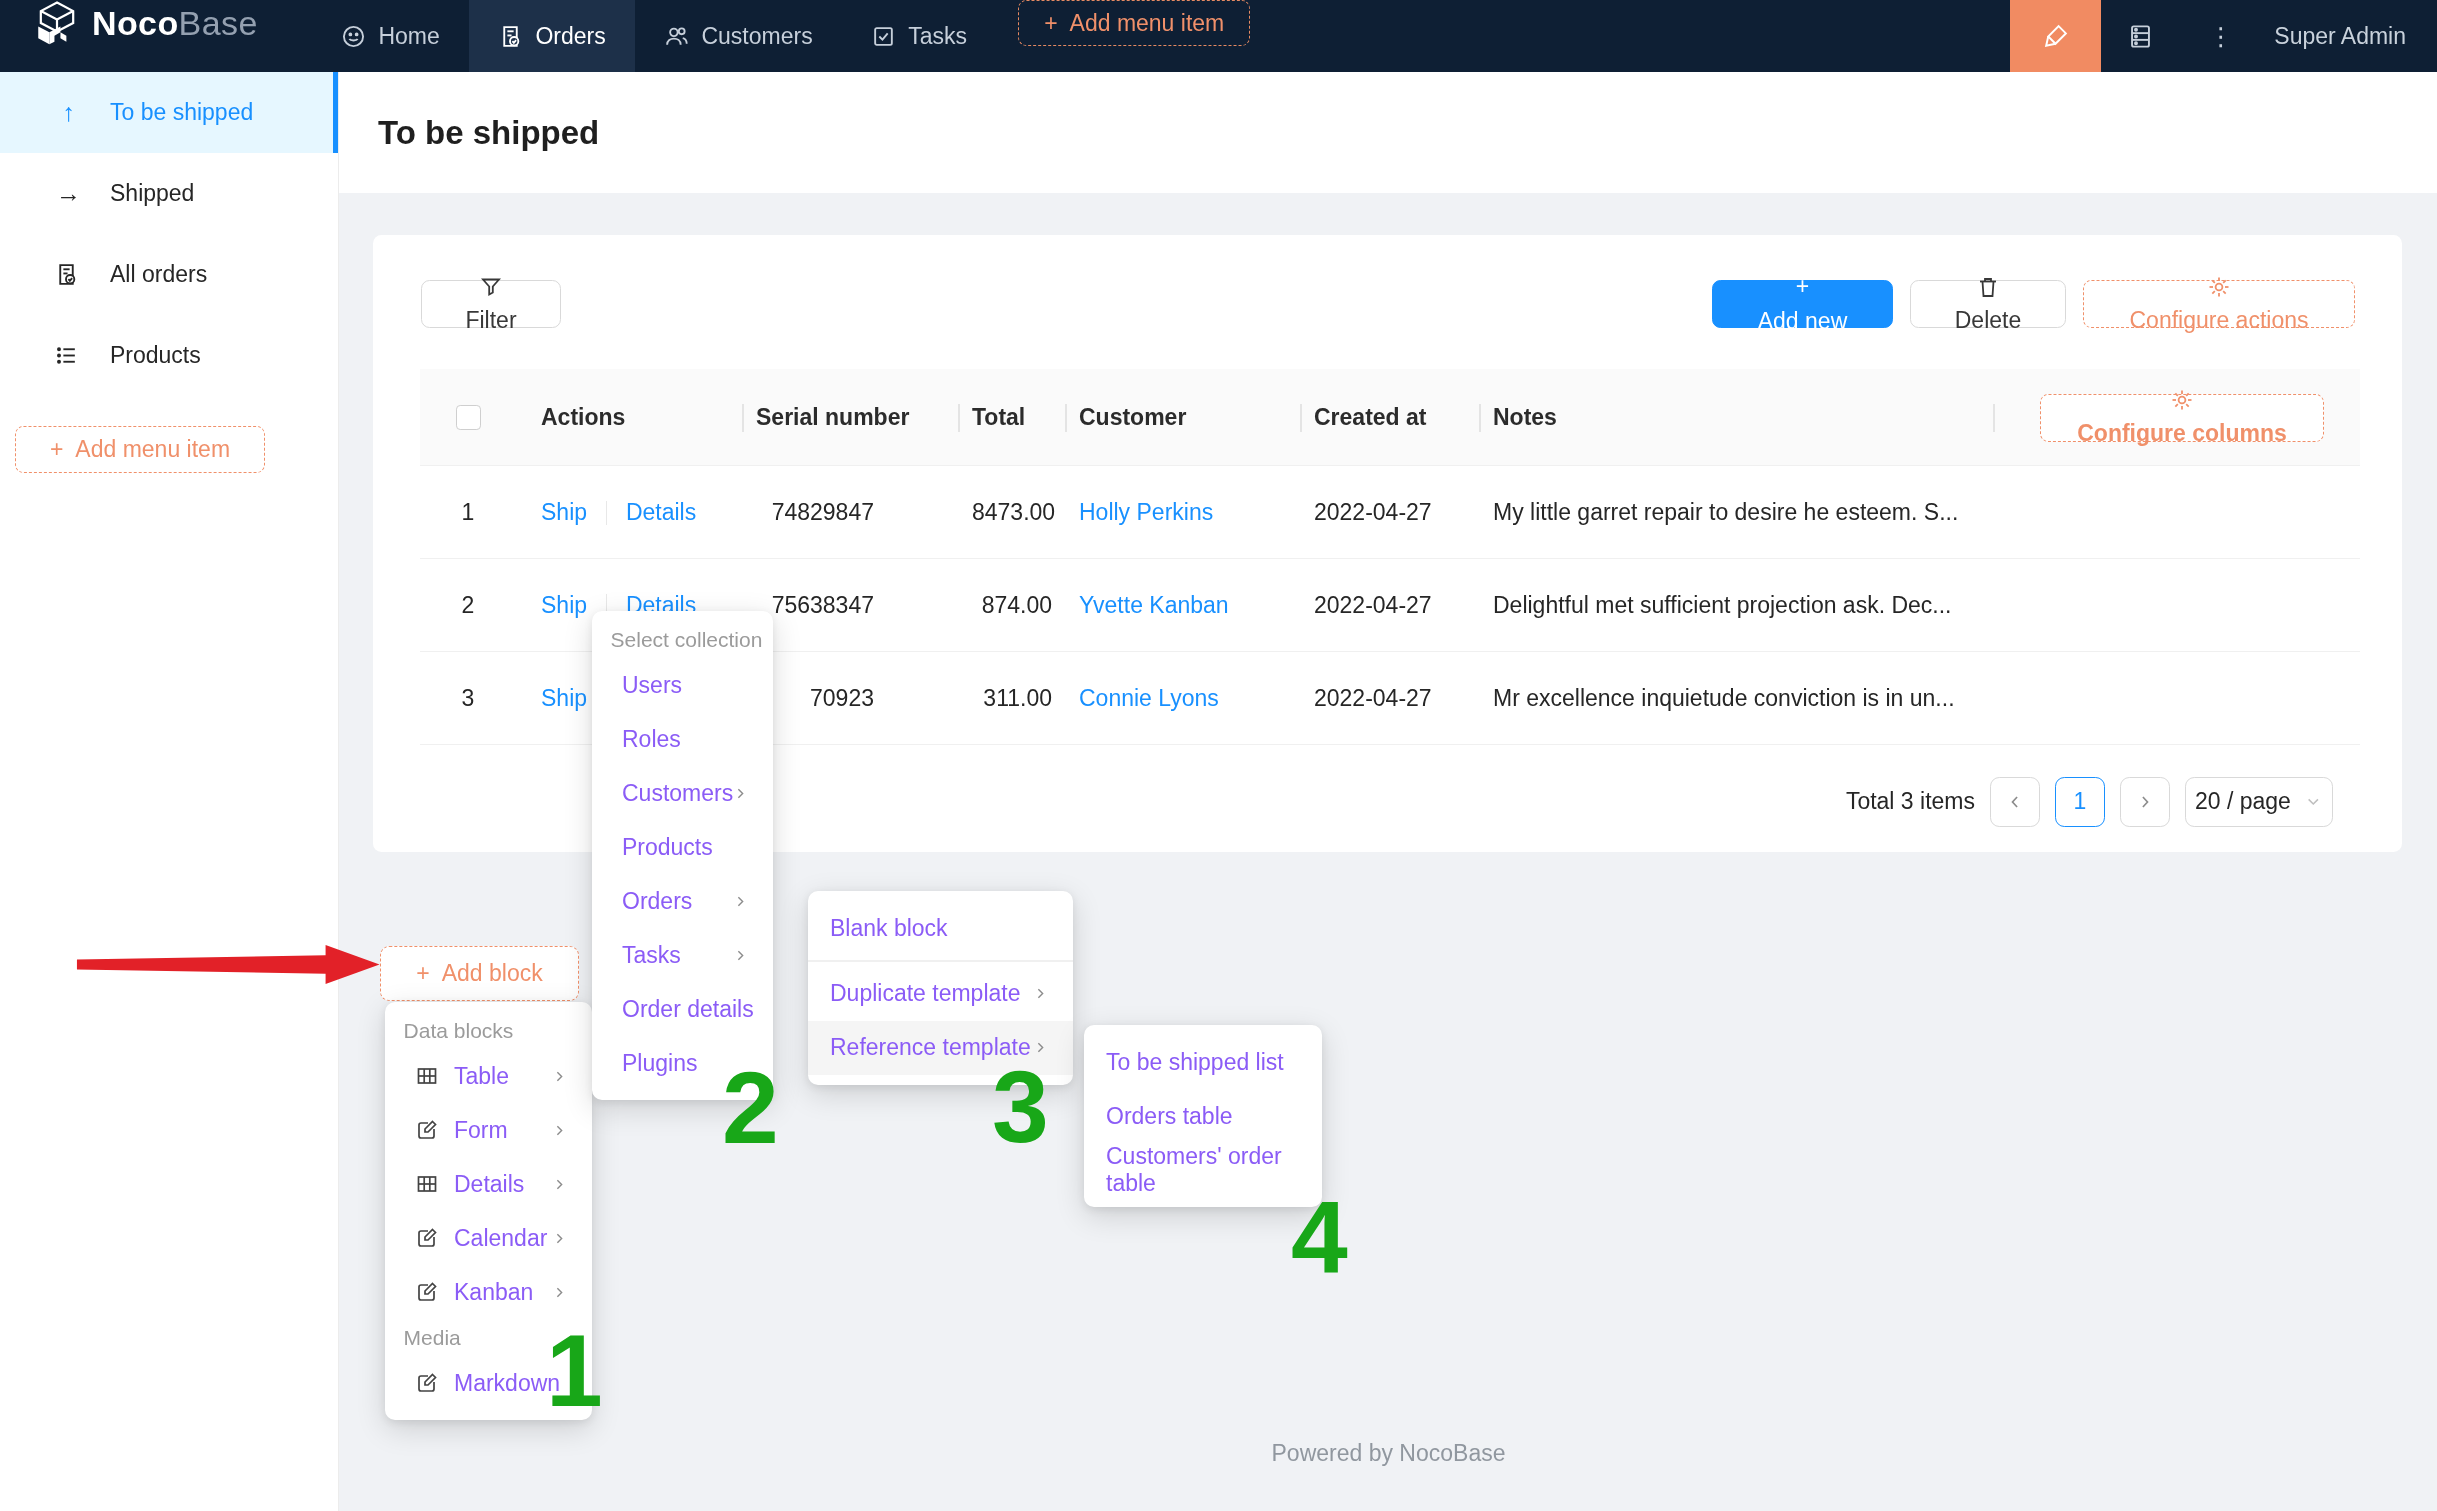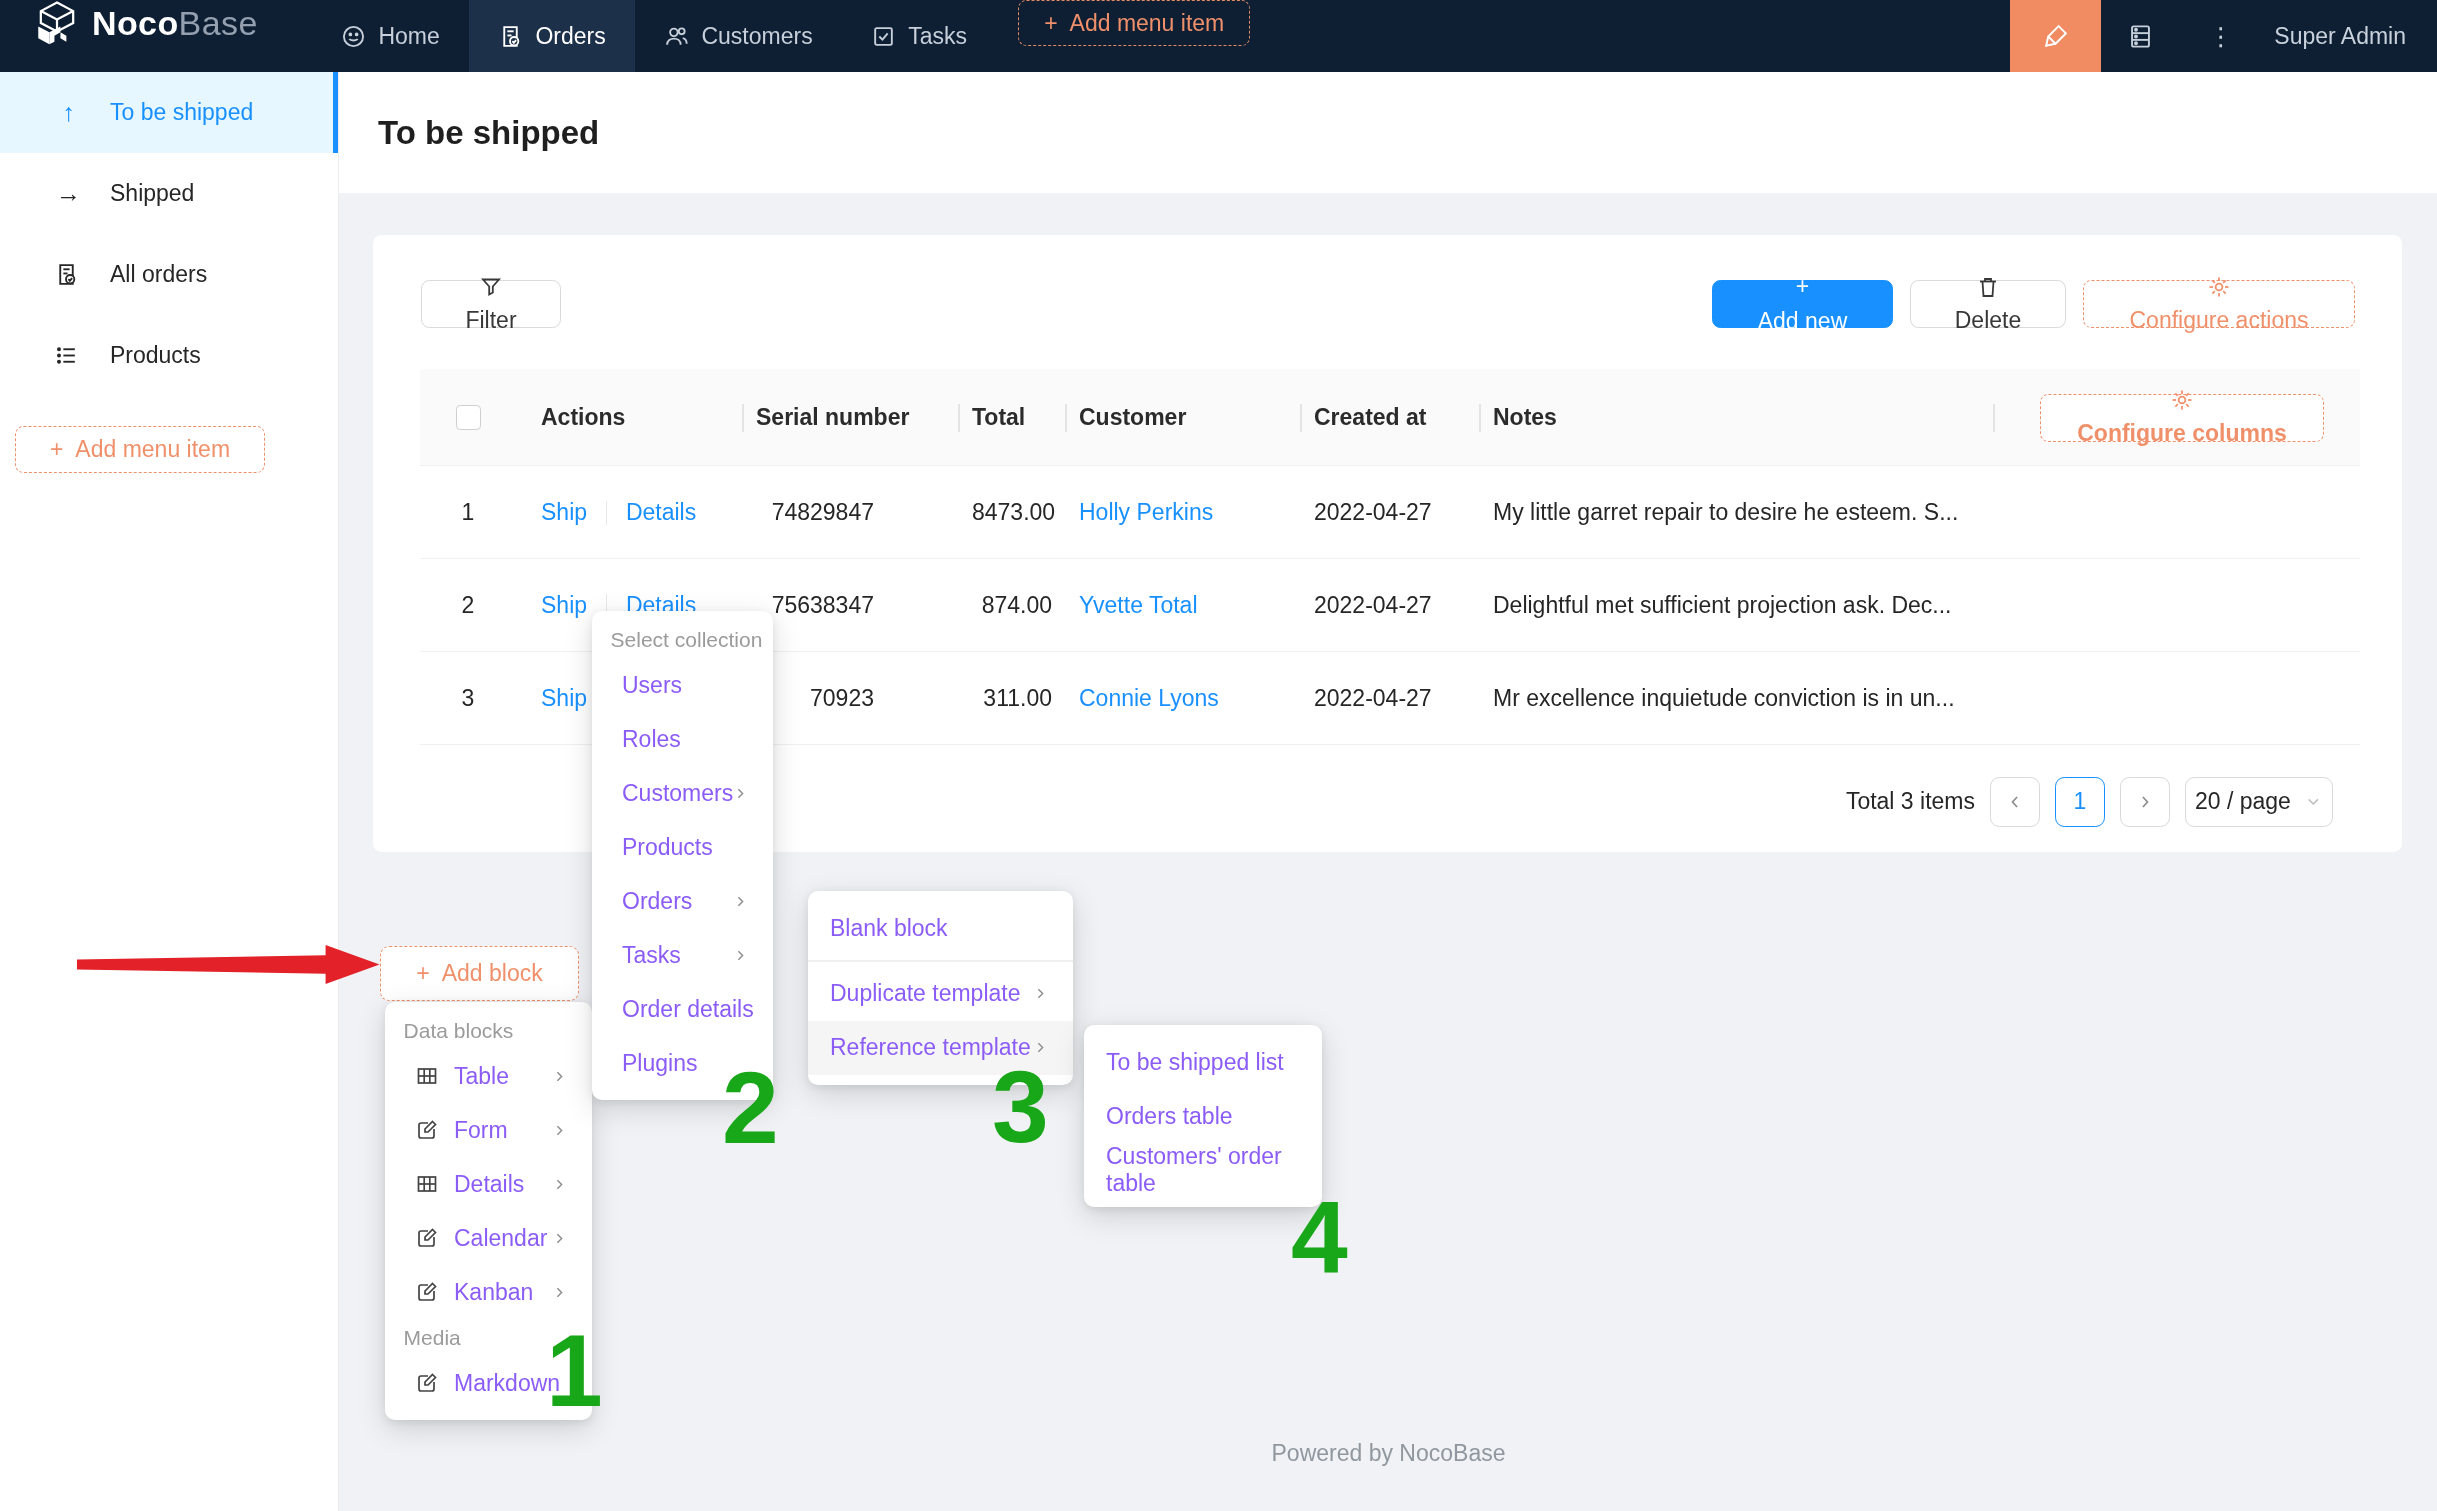--- a/index.html
+++ b/index.html
@@ -313,21 +313,21 @@
         <div class="td">2022-04-27</div>
         <div class="td">My little garret repair to desire he esteem. S...</div>
         <div class="td"></div>
       </div>
 
       <div class="trow tr">
         <div class="td c-center">2</div>
         <div class="td td-actions"><span class="link">Ship</span><span class="act-div"></span><span class="link">Details</span></div>
         <div class="td"><span class="serial">75638347</span></div>
         <div class="td td-total">874.00</div>
-        <div class="td"><span class="link">Yvette Total</span></div>
+        <div class="td"><span class="link">Yvette Kanban</span></div>
         <div class="td">2022-04-27</div>
         <div class="td">Delightful met sufficient projection ask. Dec...</div>
         <div class="td"></div>
       </div>
 
       <div class="trow tr">
         <div class="td c-center">3</div>
         <div class="td td-actions"><span class="link">Ship</span><span class="act-div"></span><span class="link">Details</span></div>
         <div class="td"><span class="serial">70923</span></div>
         <div class="td td-total">311.00</div>

